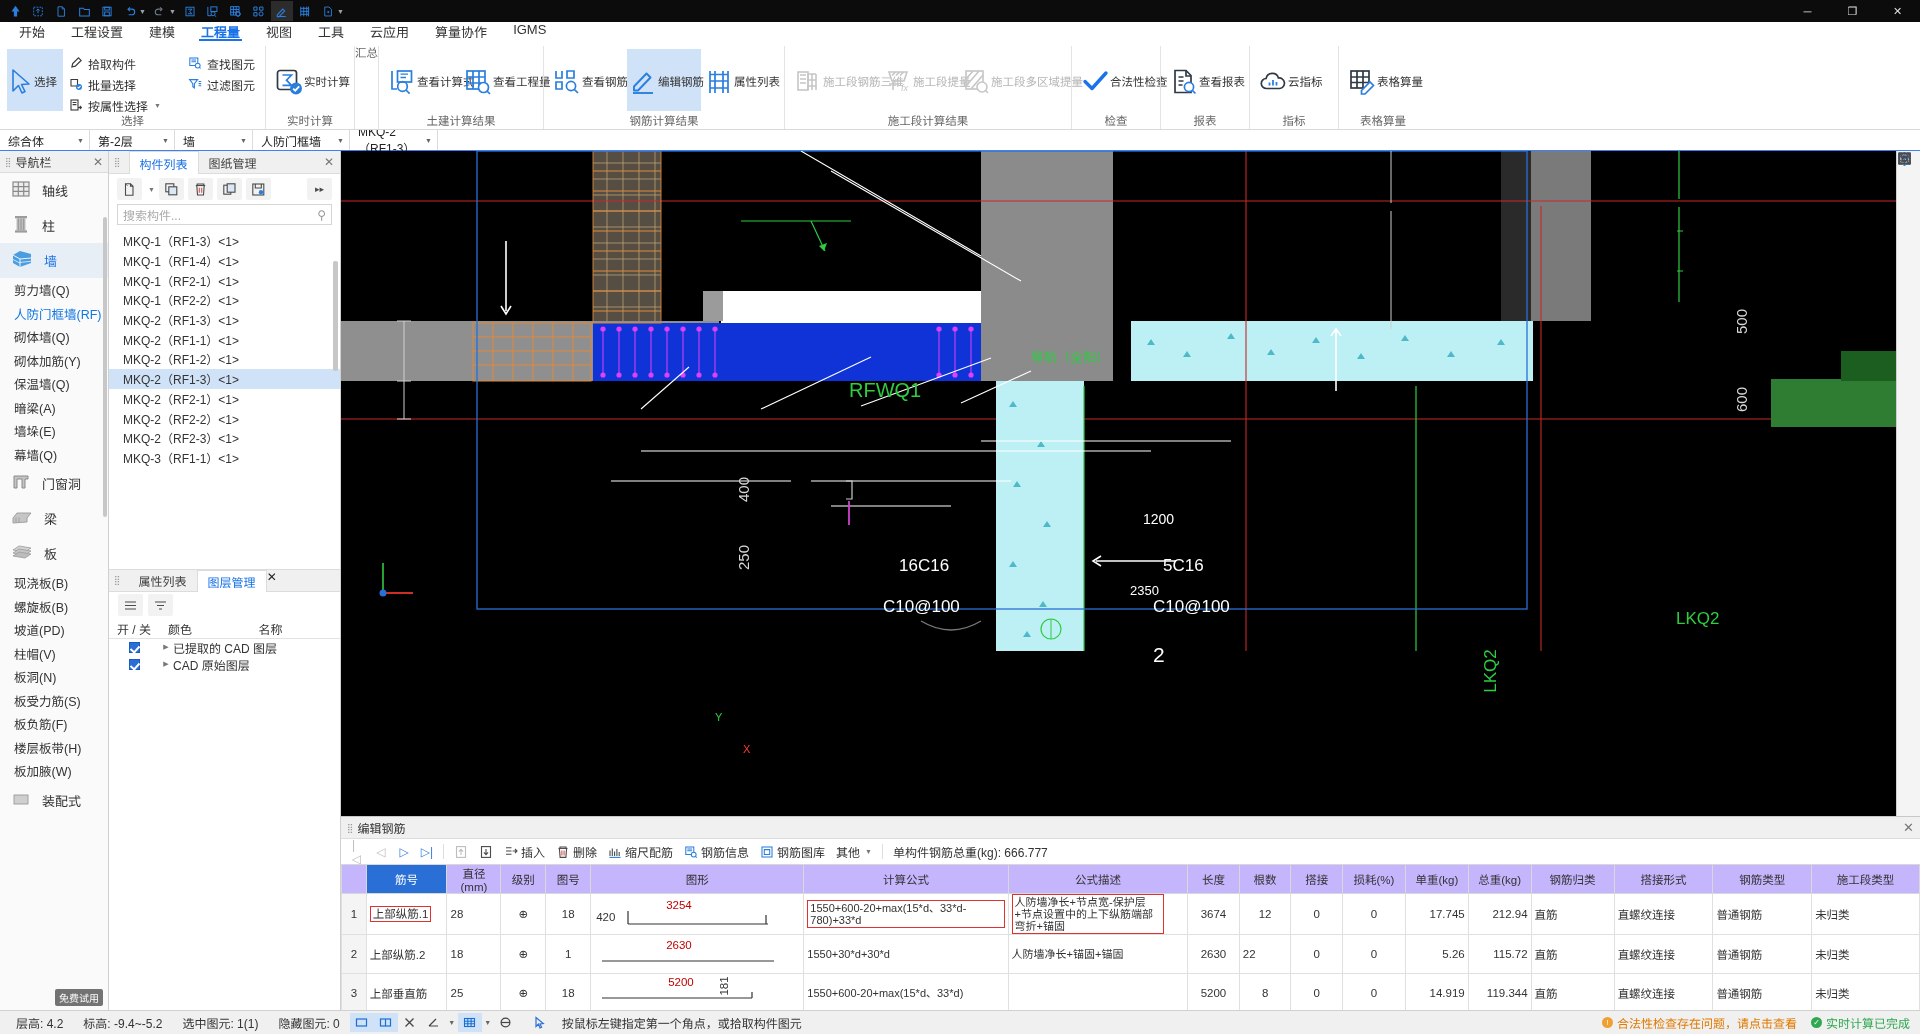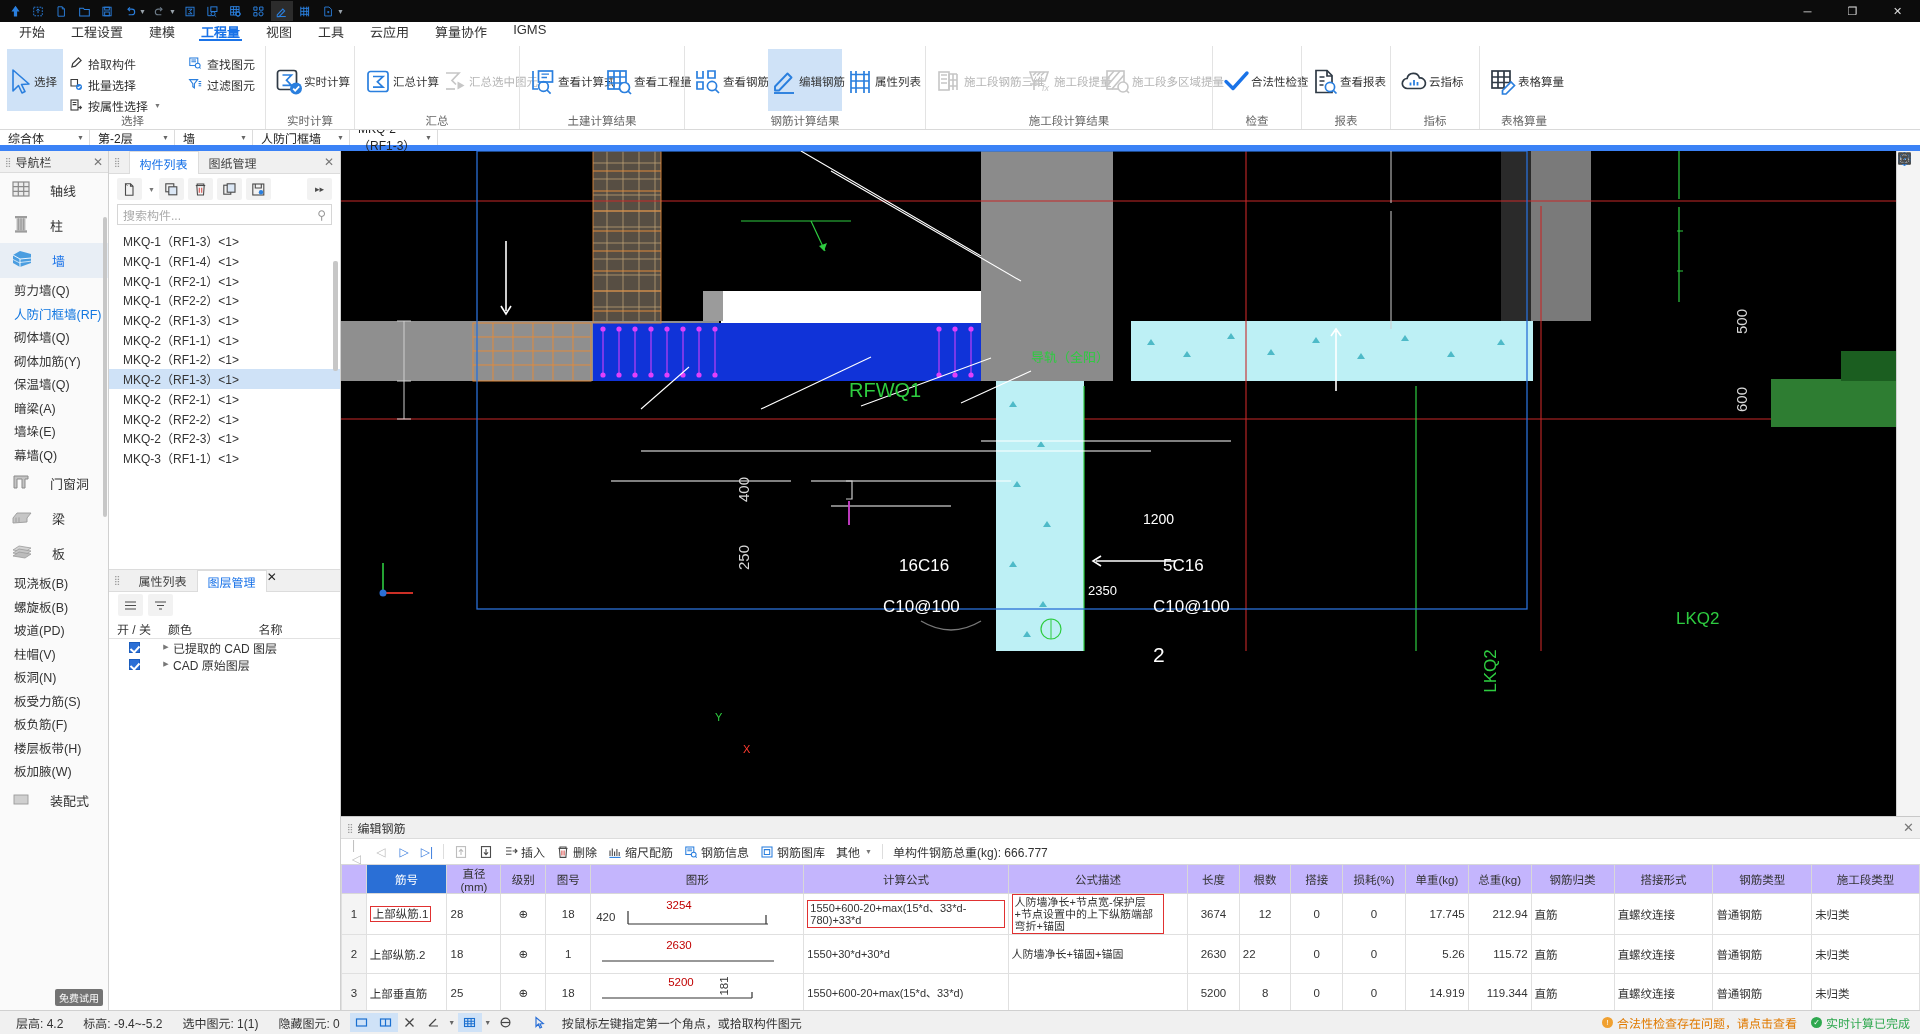--- a/index.html
+++ b/index.html
@@ -84,21 +84,21 @@
   .big-btn .ic { height: 33px; display: flex; align-items: center; justify-content: center; }
   .big-btn .lb { line-height: 13px; margin-top: 1px; white-space: nowrap; }
   .big-btn.dis { color: #b5b5b5; }
   .small-col { display: flex; flex-direction: column; gap: 3px; padding-top: 5px; }
   .small-btn { display: flex; align-items: center; gap: 4px; font-size: 12px; color: #333; height: 18px; padding: 0 3px; }
   .small-btn .ic { width: 16px; display: flex; align-items: center; justify-content: center; }
   .caret-dn { font-size: 7px; color: #777; margin-left: 2px; }
 
   
   .crumbbar {
-    height: 21px; background: #fff; border-bottom: 6px solid #3b82f6;
+    height: 21px; background: #fff; border-bottom: 1px solid #3b82f6;
     display: flex; align-items: stretch; flex: none; font-size: 12px;
   }
   .crumb {
     display: flex; align-items: center; justify-content: space-between;
     padding: 0 5px 0 8px; border-right: 1px solid #dcdcdc; color: #222; min-width: 60px;
   }
   .crumb .cc { font-size: 7px; color: #666; margin-left: 12px; }
   .crumb.c1 { width: 90px; } .crumb.c2 { width: 85px; }
   .crumb.c3 { width: 78px; } .crumb.c4 { width: 97px; } .crumb.c5 { width: 88px; }
 
@@ -108,21 +108,21 @@
   
   .navpanel { width: 109px; background: #fafafa; border-right: 1px solid #d0d0d0; display: flex; flex-direction: column; flex: none; }
   .panel-head {
     height: 22px; background: #f0f0f0; border-bottom: 1px solid #dcdcdc;
     display: flex; align-items: center; padding: 0 5px; font-size: 12px; color: #333; flex: none;
   }
   .grip { color: #9b9b9b; font-size: 9px; letter-spacing: -1px; margin-right: 5px; }
   .panel-head .x { margin-left: auto; color: #777; font-size: 12px; }
   .navlist { flex: 1; overflow: hidden; position: relative; }
   .nav-cat {
-    height: 35px; display: flex; align-items: center; gap: 19px; padding-left: 11px;
+    height: 35px; display: flex; align-items: center; gap: 11px; padding-left: 11px;
     font-size: 13px; color: #333;
   }
   .nav-cat.active { background: #e8eef5; color: #1a73e8; }
   .nav-sub { height: 23.5px; display: flex; align-items: center; padding-left: 14px; font-size: 12.5px; color: #333; }
   .nav-sub.active { color: #1277e0; }
   .navscroll { position: absolute; right: 1px; top: 44px; width: 4px; height: 300px; background: #c7c7c7; border-radius: 2px; }
 
   
   .cmppanel { width: 232px; border-right: 1px solid #d0d0d0; display: flex; flex-direction: column; background: #fff; flex: none; }
   .tabstrip { height: 23px; background: #f0f0f0; border-bottom: 1px solid #dcdcdc; display: flex; align-items: stretch; flex: none; }
@@ -410,41 +410,20 @@
                 <path d="M19.2 21.6l2 2 4-4.2" stroke="#fff" stroke-width="1.8" fill="none"></path>
               </svg>
           </span>
           <span class="lb">实时计算</span>
         </div>
       </div>
       <div class="rgroup-title">实时计算</div>
     </div>
 
     <div class="rgroup">
-      <div class="rgroup-body">
-        <div class="big-btn wide">
-          <span class="ic">
-            <svg width="30" height="30" viewBox="0 0 30 30" fill="none">
-                <rect x="5" y="4.5" width="20" height="20" rx="2.5" stroke="#2a7fde" stroke-width="1.7"></rect>
-                <path d="M10 9.5h10l-5.6 5.3 5.6 5.3H10" stroke="#2a7fde" stroke-width="1.7"></path>
-              </svg>
-          </span>
-          <span class="lb">汇总计算</span>
-        </div>
-        <div class="big-btn wide dis">
-          <span class="ic">
-            <svg width="30" height="30" viewBox="0 0 30 30" fill="none">
-                <path d="M7 6h13l-7 7.5 4 4" stroke="#c6c6c6" stroke-width="1.7"></path>
-                <path d="M7 22h9" stroke="#c6c6c6" stroke-width="1.7"></path>
-                <path d="M18.5 14.5l7 4-7 4z" fill="#c6c6c6"></path>
-              </svg>
-          </span>
-          <span class="lb">汇总选中图元</span>
-        </div>
-      </div>
       <div class="rgroup-title">汇总</div>
     </div>
 
     <div class="rgroup">
       <div class="rgroup-body">
         <div class="big-btn wide">
           <span class="ic">
             <svg width="30" height="30" viewBox="0 0 30 30" fill="none" stroke="#2a7fde" stroke-width="1.7">
                 <path d="M5 4v18h5"></path>
                 <rect x="10.5" y="4" width="14" height="11"></rect>
@@ -962,21 +941,21 @@
           </g>
         </svg>
 
         <div class="cnv-label" style="left:508px;top:228px;color:#2ecc40;font-size:20px;">RFWQ1</div>
         <div class="cnv-label" style="left:690px;top:196px;color:#2ecc40;font-size:13px;">导轨（全阳）</div>
         <div class="cnv-label" style="left:390px;top:330px;color:#d8d8d8;font-size:15px;transform:rotate(-90deg);">400</div>
         <div class="cnv-label" style="left:390px;top:398px;color:#d8d8d8;font-size:15px;transform:rotate(-90deg);">250</div>
         <div class="cnv-label" style="left:802px;top:360px;color:#fff;font-size:14px;">1200</div>
         <div class="cnv-label" style="left:558px;top:405px;color:#fff;font-size:17px;">16C16</div>
         <div class="cnv-label" style="left:822px;top:405px;color:#fff;font-size:17px;">5C16</div>
-        <div class="cnv-label" style="left:747px;top:432px;color:#fff;font-size:13px;">2350</div>
+        <div class="cnv-label" style="left:789px;top:432px;color:#fff;font-size:13px;">2350</div>
         <div class="cnv-label" style="left:542px;top:446px;color:#fff;font-size:17px;">C10@100</div>
         <div class="cnv-label" style="left:812px;top:446px;color:#fff;font-size:17px;">C10@100</div>
         <div class="cnv-label" style="left:812px;top:492px;color:#fff;font-size:21px;">2</div>
         <div class="cnv-label" style="left:1388px;top:162px;color:#d8d8d8;font-size:15px;transform:rotate(-90deg);">500</div>
         <div class="cnv-label" style="left:1388px;top:240px;color:#d8d8d8;font-size:15px;transform:rotate(-90deg);">600</div>
         <div class="cnv-label" style="left:1335px;top:458px;color:#2ecc40;font-size:17px;">LKQ2</div>
         <div class="cnv-label" style="left:1128px;top:510px;color:#2ecc40;font-size:17px;transform:rotate(-90deg);">LKQ2</div>
         <div class="cnv-label" style="left:374px;top:560px;color:#2ecc40;font-size:11px;">Y</div>
         <div class="cnv-label" style="left:402px;top:592px;color:#ff3b30;font-size:11px;">X</div>
 

